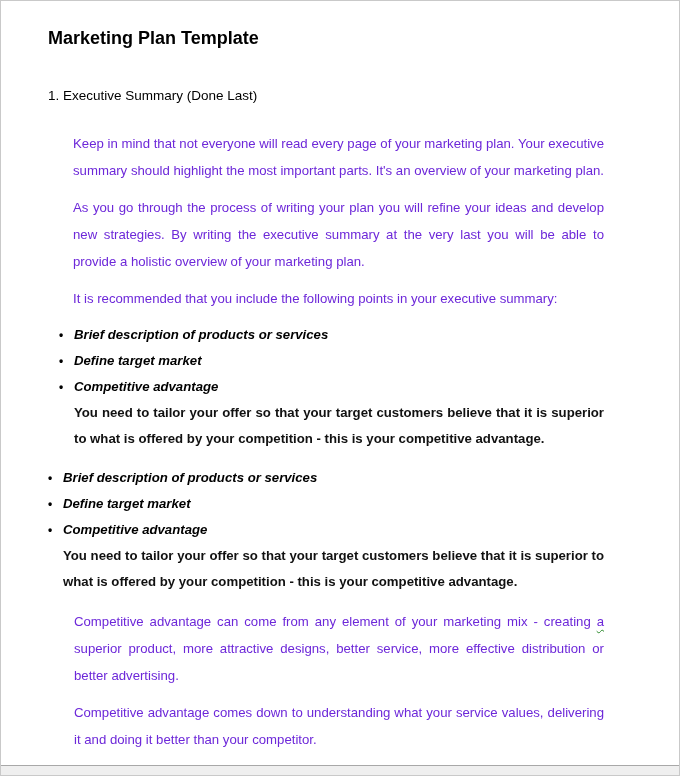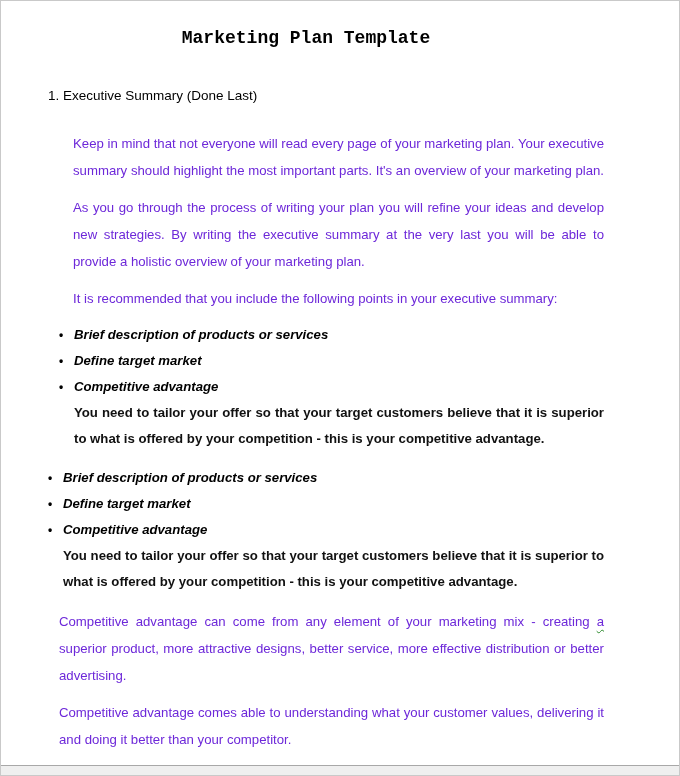--- a/index.html
+++ b/index.html
@@ -15,27 +15,25 @@
     overflow: hidden;
   }
 
   .content {
     padding: 26px 75px 0 47px; 
     height: 100%;
   }
 
   .doc-title {
     width: 516px;              
-    text-align: center;
     font-size: 18px;
     line-height: 22px;
     font-weight: bold;
     margin: 0 0 38px 0;
     color: #000;
-    font-family: Liberation Mono, monospace;
   }
 
   .section-heading {
     font-size: 13.5px;
     line-height: 17px;
     font-weight: normal;
     margin: 0 0 26px 0;
     color: #000;
   }
 
@@ -71,21 +69,21 @@
     font-size: 13.2px;
     line-height: 26px;
     text-align: justify;
     margin: 0;
     color: #111;
     font-weight: bold;
   }
   .bullet-note.level-2 { margin-left: 26px; margin-bottom: 13px; } 
   .bullet-note.level-1 { margin-left: 15px; margin-bottom: 13px; } 
 
-  .para.outdent { margin-left: 11px; }  
+  .para.outdent { margin-left: 26px; }  
   .para.last { margin-bottom: 0; }
 
   .grammar-flag {
     text-decoration-line: underline;
     text-decoration-style: wavy;
     text-decoration-color: var(--grammar-color, #2e8b2e);
     text-decoration-thickness: 1px;
     text-underline-offset: 3px;
   }
 
@@ -140,18 +138,18 @@
       </li>
       <li class="bullet-item">
         <span class="dot">•</span>
         <span>Competitive advantage</span>
       </li>
     </ul>
     <p class="bullet-note level-1">You need to tailor your offer so that your target customers believe that it is superior to what is offered by your competition - this is your competitive advantage.</p>
 
     <p class="para outdent"><span>Competitive advantage can come from any element of your marketing mix - creating </span><span class="grammar-flag">a</span><span> superior product, more attractive designs, better service, more effective distribution or better advertising.</span></p>
 
-    <p class="para outdent last">Competitive advantage comes able to understanding what your customer values, delivering it and doing it better than your competitor.</p>
+    <p class="para outdent last">Competitive advantage comes down to understanding what your service values, delivering it and doing it better than your competitor.</p>
 
   </div>
 
   <div class="page-bottom-edge"></div>
 </div>
 
 </body></html>

